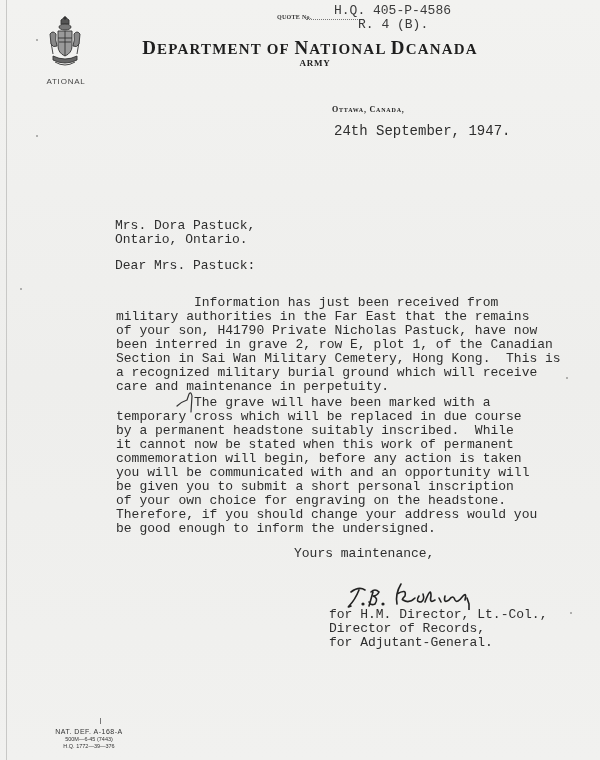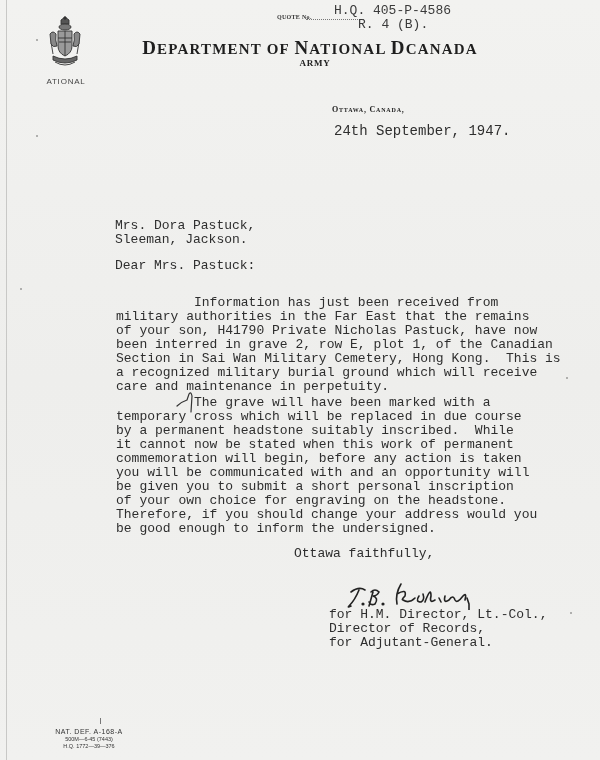--- a/index.html
+++ b/index.html
@@ -120,33 +120,33 @@
 
   <div class="dept-title">
     <span class="big">D</span><span>EPARTMENT OF </span><span class="big">N</span><span>ATIONAL </span><span class="big">D</span><span>CANADA</span>
   </div>
   <div class="army">ARMY</div>
 
   <div class="place">Ottawa, Canada,</div>
 
   <div class="typed date">24th September, 1947.</div>
 
-  <div class="typed addr"><div>Mrs. Dora Pastuck,</div><div>Sleeman, Jackson.</div></div>
+  <div class="typed addr"><div>Mrs. Dora Pastuck,</div><div>Ontario, Ontario.</div></div>
 
   <div class="typed salutation">Dear Mrs. Pastuck:</div>
 
   <div class="typed para1"><div>          Information has just been received from</div><div>military authorities in the Far East that the remains</div><div>of your son, H41790 Private Nicholas Pastuck, have now</div><div>been interred in grave 2, row E, plot 1, of the Canadian</div><div>Section in Sai Wan Military Cemetery, Hong Kong.  This is</div><div>a recognized military burial ground which will receive</div><div>care and maintenance in perpetuity.</div></div>
 
   <svg class="checkmark" viewBox="0 0 34 28">
     <path d="M2 16 Q6 12 12 10 L14 4 Q16 1 17 6 L16 22" fill="none" stroke="#333" stroke-width="1.2" stroke-linecap="round"></path>
   </svg>
 
   <div class="typed para2"><div>          The grave will have been marked with a</div><div>temporary cross which will be replaced in due course</div><div>by a permanent headstone suitably inscribed.  While</div><div>it cannot now be stated when this work of permanent</div><div>commemoration will begin, before any action is taken</div><div>you will be communicated with and an opportunity will</div><div>be given you to submit a short personal inscription</div><div>of your own choice for engraving on the headstone.</div><div>Therefore, if you should change your address would you</div><div>be good enough to inform the undersigned.</div></div>
 
-  <div class="typed closing">Ottawa faithfully,</div>
+  <div class="typed closing">Yours maintenance,</div>
 
   <svg class="signature" viewBox="0 0 150 28">
     <g fill="none" stroke="#222" stroke-width="1.6" stroke-linecap="round">
       <path d="M6 10 Q14 4 20 8 M14 8 Q10 18 4 24 Q2 26 6 24"></path>
       <circle cx="18" cy="22" r="0.8" fill="#222"></circle>
       <path d="M26 10 Q30 6 34 10 Q32 14 28 14 Q34 16 30 22 Q26 24 24 20 M28 10 L24 24"></path>
       <circle cx="38" cy="22" r="0.8" fill="#222"></circle>
       <path d="M56 2 Q50 12 52 22 M52 12 Q62 6 60 14 Q56 18 58 18 Q64 22 70 16"></path>
       <path d="M74 14 Q70 20 76 20 Q80 18 78 12 M80 20 Q86 4 86 14 Q84 22 90 18"></path>
       <path d="M94 16 L96 20 M100 14 Q98 22 104 18 Q108 12 110 18 Q112 22 118 14 Q122 10 120 18"></path>

